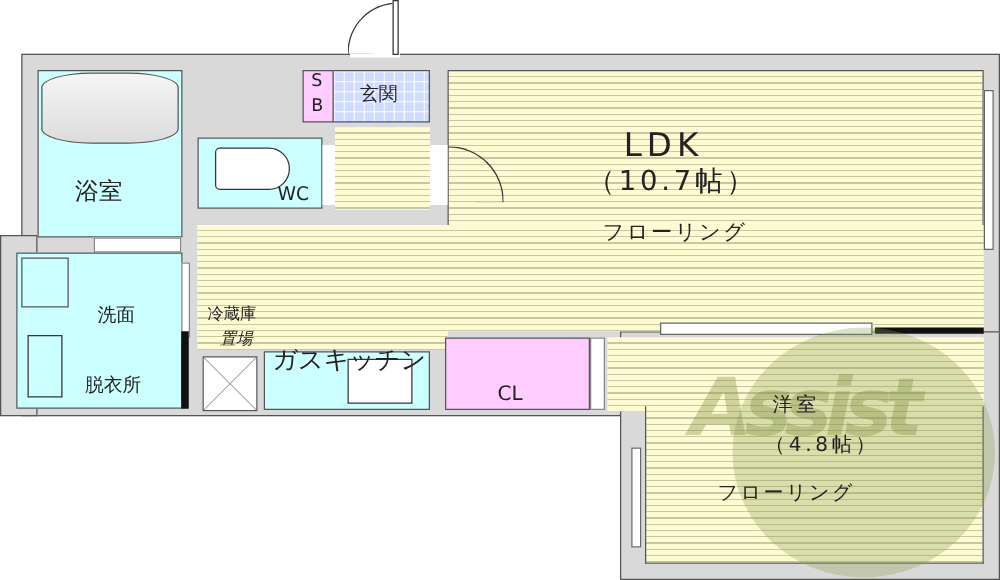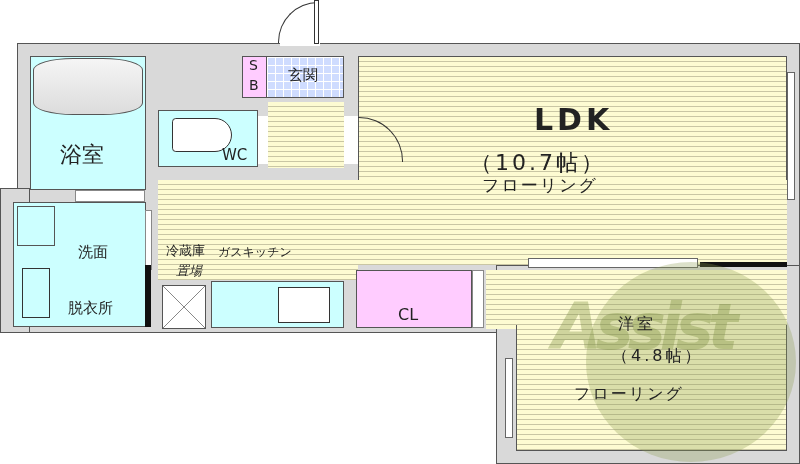--- a/index.html
+++ b/index.html
@@ -22,21 +22,21 @@
 <div class="abs wall" style="left:496px;top:265px;width:304px;height:199px;"></div>
 
 <div class="abs floor" style="left:358px;top:56px;width:429px;height:208px;border:1px solid #555;"></div>
 <div class="abs floor" style="left:158px;top:180px;width:629px;height:85px;"></div>
 <div class="abs floor" style="left:158px;top:260px;width:200px;height:20px;"></div>
 
 <div class="abs" style="left:787px;top:72px;width:8px;height:128px;background:#fff;border:1px solid #666;"></div>
 
 <div class="abs blue" style="left:30px;top:56px;width:116px;height:134px;"></div>
 <div class="abs" style="left:33px;top:58px;width:110px;height:57px;background:linear-gradient(#f5f5f5,#dcdcdc);border:1px solid #555;border-radius:40px/12px;"></div>
-<div class="lbl" style="left:60px;top:140px;font-size:22px;">浴室</div>
+<div class="lbl" style="left:60px;top:140px;font-size:19px;">浴室</div>
 <div class="abs" style="left:75px;top:190px;width:70px;height:12px;background:#fff;border:1px solid #888;"></div>
 
 <div class="abs blue" style="left:13px;top:202px;width:133px;height:125px;"></div>
 <div class="abs" style="left:17px;top:206px;width:38px;height:40px;border:1px solid #555;background:#ccffff;"></div>
 <div class="abs" style="left:22px;top:268px;width:28px;height:50px;border:1px solid #333;background:#ccffff;"></div>
 <div class="lbl" style="left:78px;top:243px;font-size:15px;">洗面</div>
 <div class="lbl" style="left:68px;top:265px;font-size:15px;margin-top:34px;">脱衣所</div>
 <div class="abs" style="left:145px;top:210px;width:7px;height:60px;background:#fff;border:1px solid #888;"></div>
 <div class="abs" style="left:145px;top:265px;width:6px;height:62px;background:#111;"></div>
 
@@ -52,31 +52,31 @@
 
 <div class="abs tile" style="left:266px;top:56px;width:78px;height:42px;"></div>
 <div class="lbl" style="left:288px;top:66px;font-size:15px;">玄関</div>
 <div class="abs pink" style="left:242px;top:56px;width:25px;height:42px;"></div>
 <div class="lbl" style="left:249px;top:57px;font-size:14px;">S</div>
 <div class="lbl" style="left:249px;top:77px;font-size:14px;">B</div>
 <div class="abs" style="left:280px;top:0px;width:40px;height:46px;background:#fff;"></div>
 <div class="door-arc" style="left:278px;top:2px;width:40px;height:40px;border-radius:40px 0 0 0;border-right:none;border-bottom:none;"></div>
 <div class="abs" style="left:314px;top:0px;width:5px;height:44px;background:#fff;border:1px solid #333;"></div>
 
-<div class="lbl" style="left:534px;top:102px;font-size:30px;letter-spacing:4px;font-weight:bold;">LDK</div>
-<div class="lbl" style="left:470px;top:148px;font-size:22px;letter-spacing:3px;">（10.7帖）</div>
+<div class="lbl" style="left:499px;top:102px;font-size:26px;letter-spacing:4px;">LDK</div>
+<div class="lbl" style="left:470px;top:130px;font-size:22px;letter-spacing:3px;">（10.7帖）</div>
 <div class="lbl" style="left:482px;top:174px;font-size:17px;letter-spacing:2px;">フローリング</div>
 
 <div class="abs" style="left:162px;top:285px;width:44px;height:44px;background:#fff;border:1px solid #555;background-image:linear-gradient(45deg,transparent 49%,#888 50%,transparent 51%),linear-gradient(-45deg,transparent 49%,#888 50%,transparent 51%);"></div>
 <div class="lbl" style="left:166px;top:242px;font-size:13px;">冷蔵庫</div>
 <div class="lbl" style="left:176px;top:262px;font-size:13px;font-style:italic;">置場</div>
 
 <div class="abs blue" style="left:211px;top:281px;width:133px;height:47px;"></div>
 <div class="abs" style="left:278px;top:287px;width:52px;height:36px;background:#fff;border:1px solid #333;"></div>
-<div class="lbl" style="left:218px;top:244px;font-size:12px;">ガスキッチン</div>
+<div class="lbl" style="left:218px;top:274px;font-size:20px;">ガスキッチン</div>
 
 <div class="abs pink" style="left:356px;top:270px;width:116px;height:58px;"></div>
 <div class="lbl" style="left:398px;top:287px;font-size:16px;margin-top:18px;">CL</div>
 <div class="abs" style="left:472px;top:270px;width:12px;height:58px;background:#fff;border:1px solid #888;"></div>
 
 <div class="abs floor" style="left:486px;top:270px;width:301px;height:59px;"></div>
 <div class="abs floor" style="left:516px;top:325px;width:271px;height:126px;border:1px solid #555;border-top:none;"></div>
 <div class="abs" style="left:528px;top:258px;width:170px;height:10px;background:#fff;border:1px solid #666;"></div>
 <div class="abs" style="left:700px;top:262px;width:87px;height:5px;background:#111;"></div>
 <div class="abs" style="left:505px;top:358px;width:8px;height:80px;background:#fff;border:1px solid #666;"></div>

